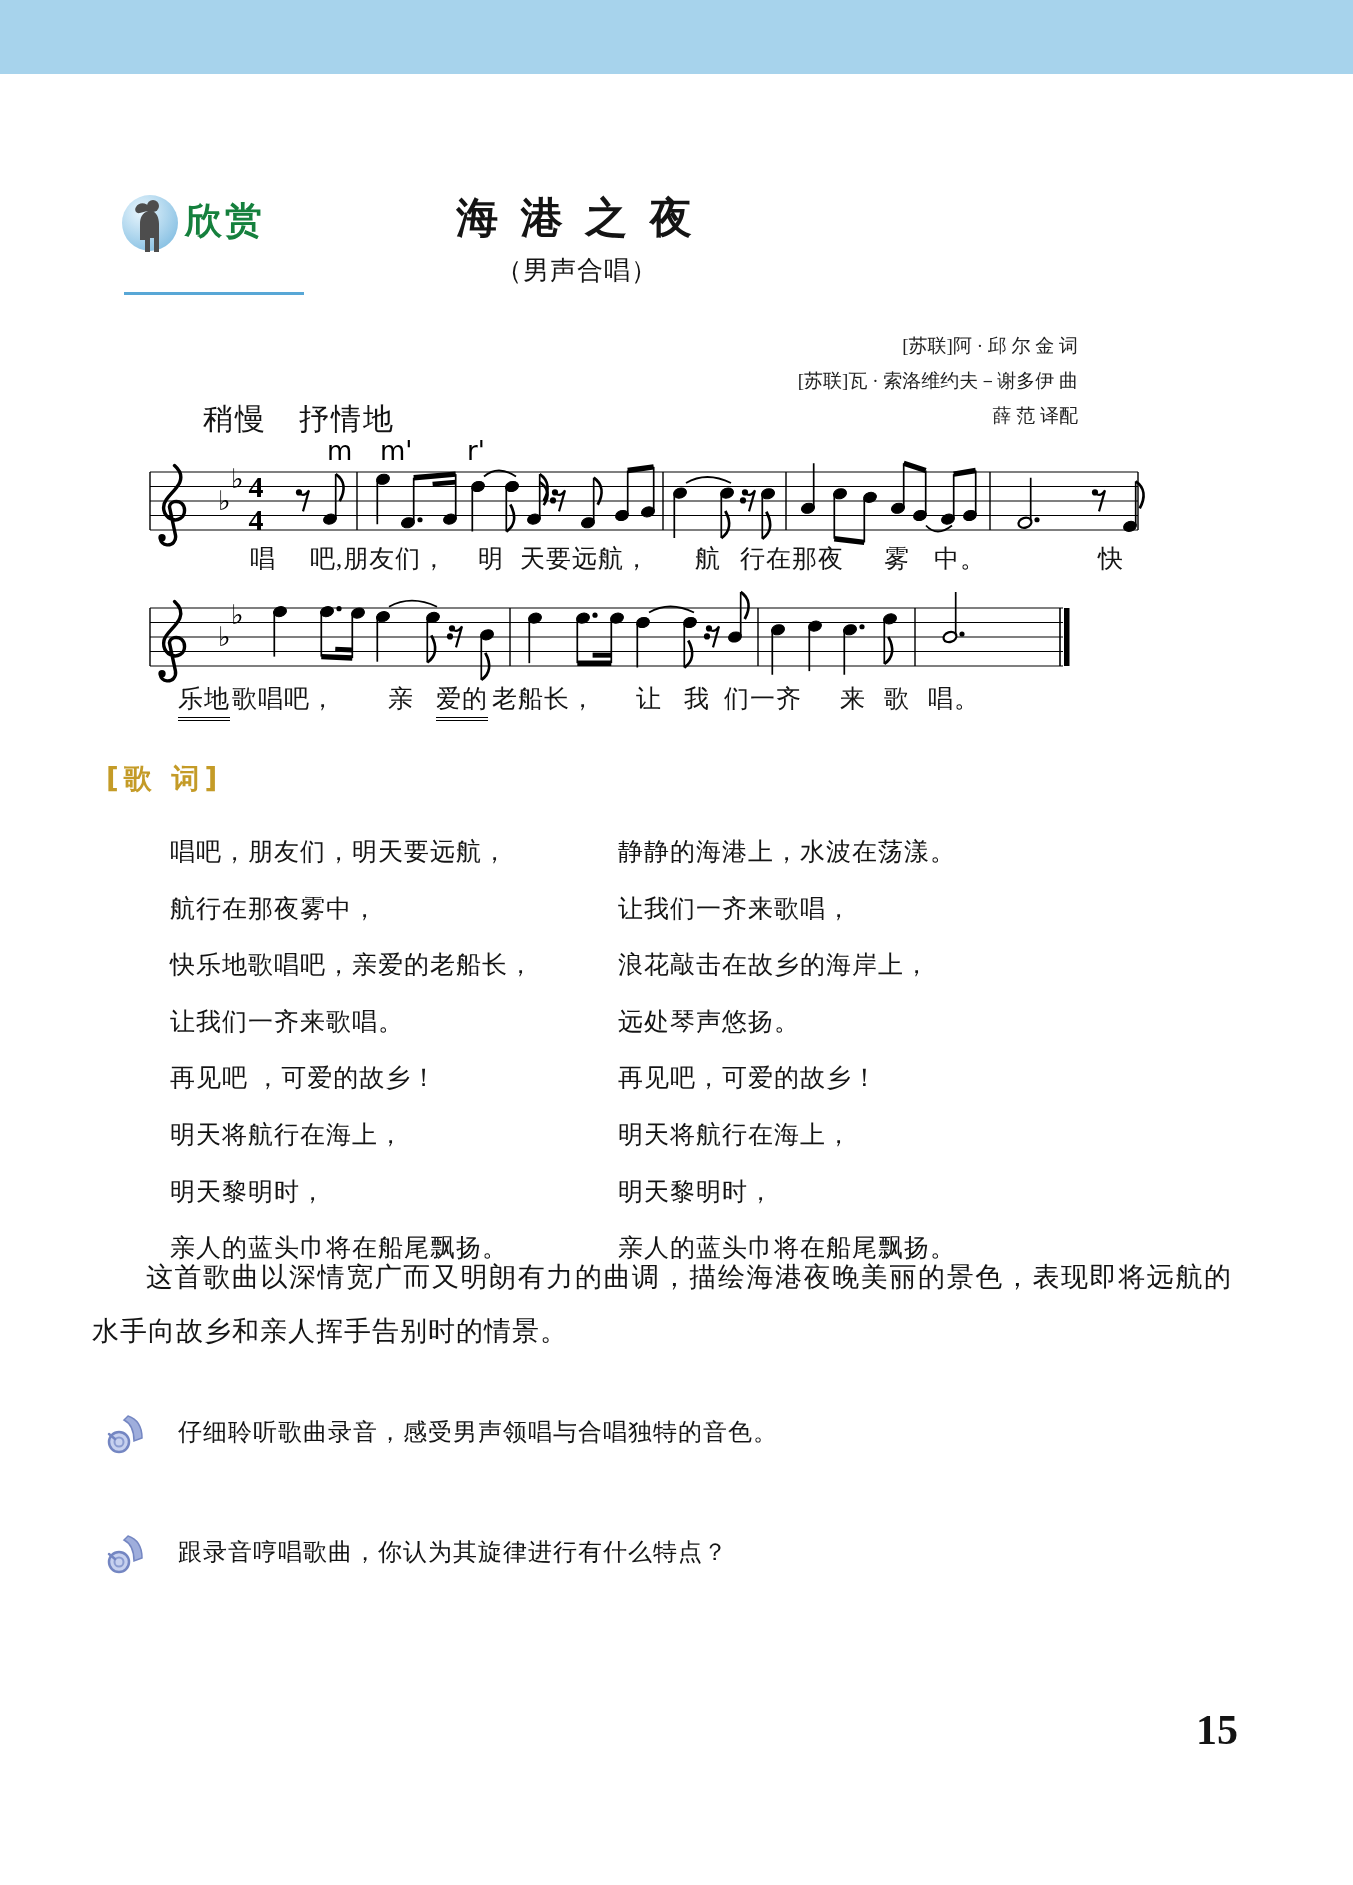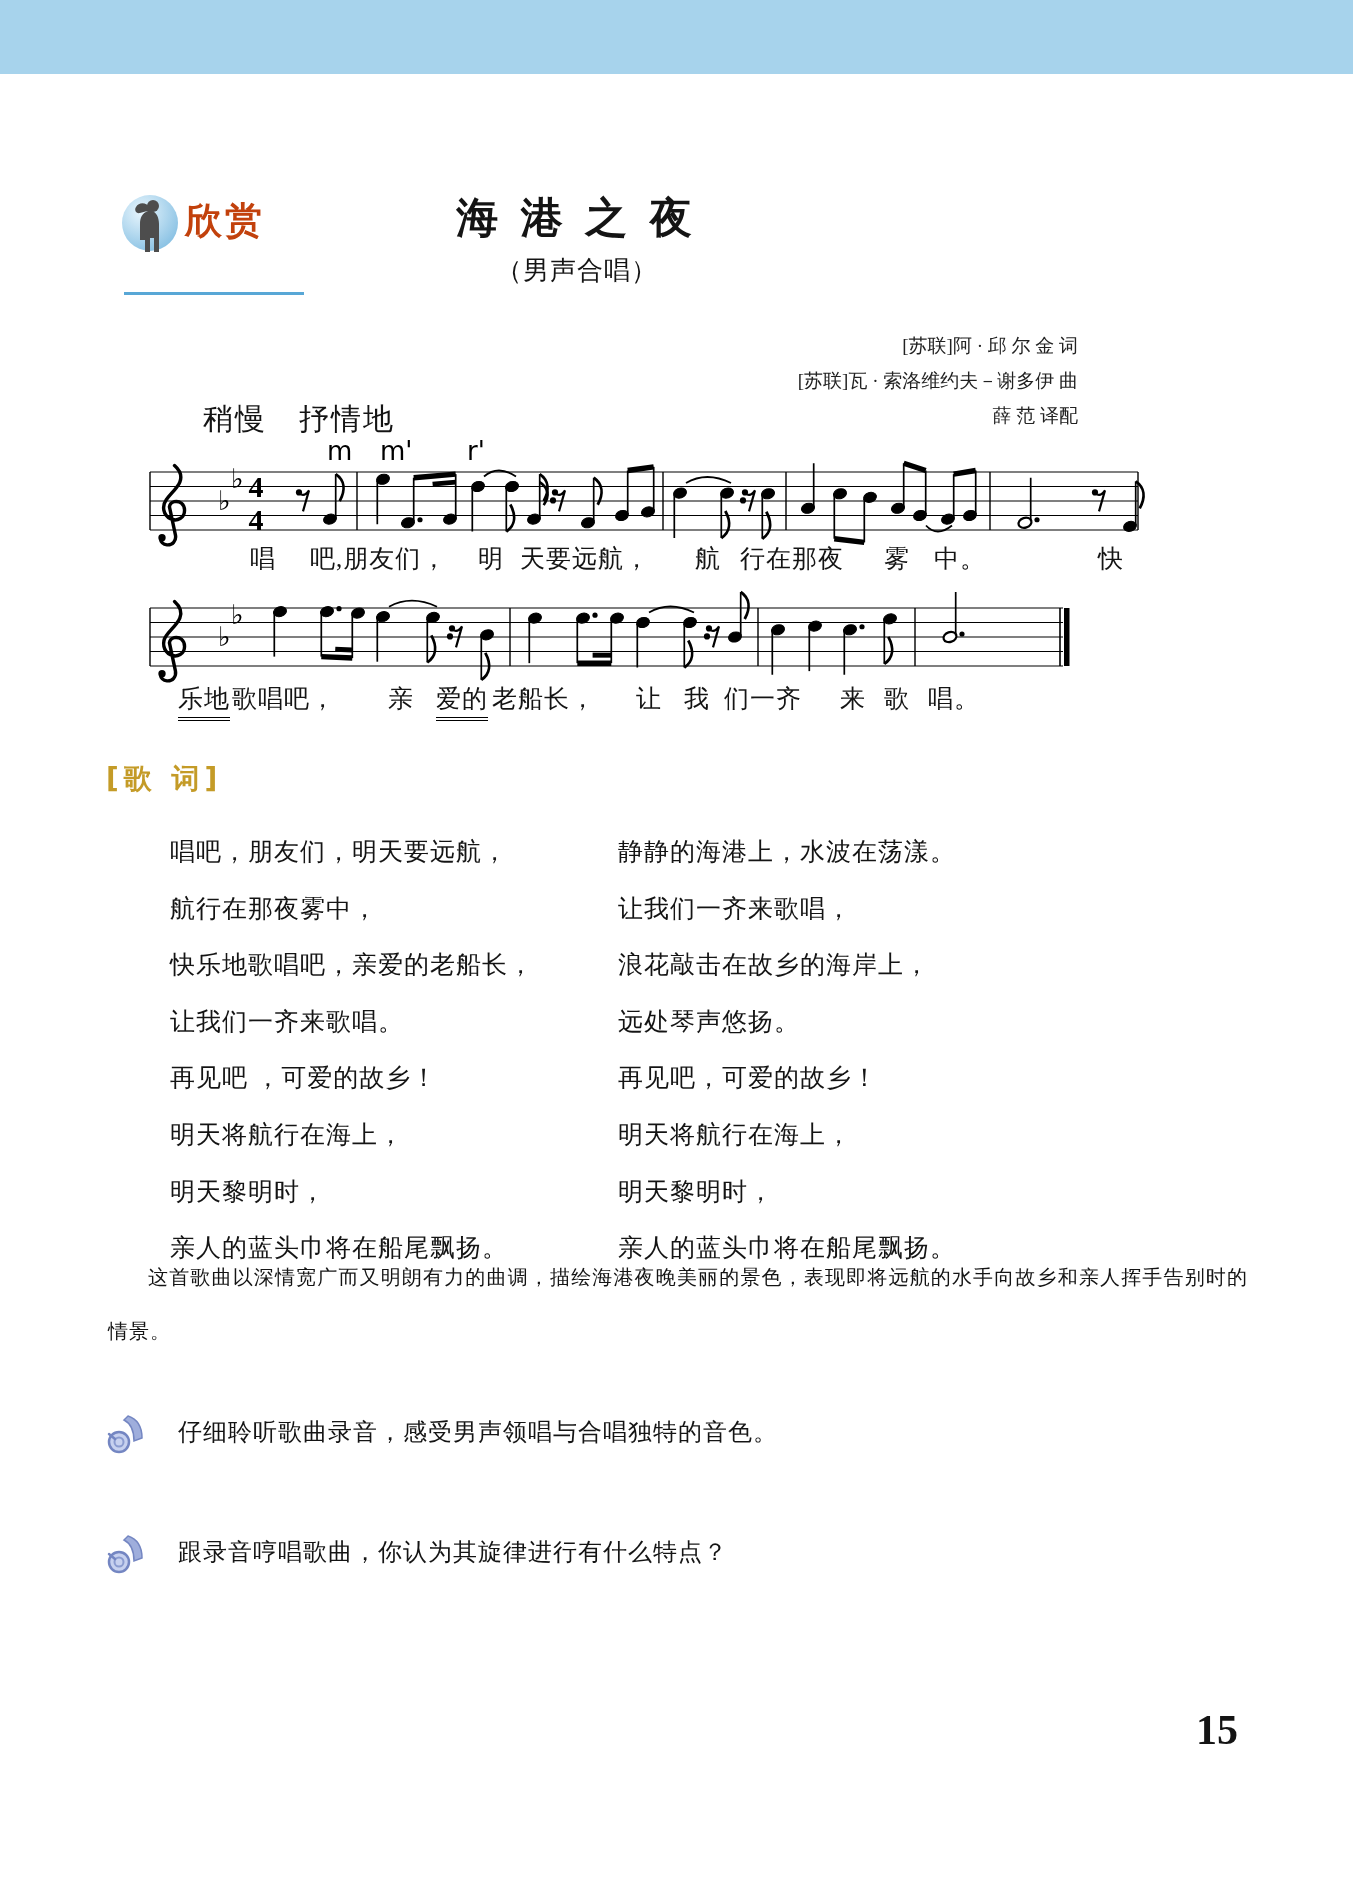--- a/index.html
+++ b/index.html
@@ -27,21 +27,21 @@
   .flat{font-family:"DejaVu Sans",sans-serif;font-size:27px;}
   .tsig{font-family:"Liberation Serif",serif;font-weight:bold;font-size:30px;}
   .solf{font-family:"DejaVu Sans",sans-serif;font-size:26px;}
   
   .lyrics-header{position:absolute;left:106px;top:760px;font-size:28px;font-weight:bold;
                  font-family:"DejaVu Sans",sans-serif;letter-spacing:5px;}
   .col{position:absolute;top:824px;font-size:25px;white-space:nowrap;}
   .col .ln{line-height:56.6px;height:56.6px;letter-spacing:1px;}
   .col-left{left:170px;}
   .col-right{left:618px;}
-  .desc{position:absolute;left:108px;top:1250px;width:1140px;font-size:20px;line-height:54px;
+  .desc{position:absolute;left:92px;top:1250px;width:1140px;font-size:27px;line-height:54px;
         text-indent:2em;text-align:justify;letter-spacing:1px;}
   .activity{position:absolute;left:104px;display:flex;align-items:flex-start;}
   .activity .txt{font-size:24px;line-height:40px;margin-left:32px;letter-spacing:1px;}
   .pagenum{position:absolute;left:1196px;top:1706px;font-size:42px;font-weight:bold;
            font-family:"Liberation Serif",serif;}
 </style>
 </head>
 <body>
 
 <div class="page">
@@ -55,21 +55,21 @@
         <stop offset="100%" stop-color="#83BEE2"></stop>
       </radialGradient>
     </defs>
     <circle cx="30" cy="29" r="28" fill="url(#gcirc)"></circle>
     <g fill="#4d4d4d">
       <circle cx="33" cy="12" r="6"></circle>
       <path d="M28 17 C22 19 20 24 20 30 L20 46 L25 46 L25 58 L30 58 L30 44 L34 44 L34 58 L39 58 L39 30 C39 23 36 18 32 17 Z"></path>
       <path d="M31 14 C26 8 19 8 16 13 C14 16 16 20 20 19 C23 18.4 26 16.5 29 17.5 Z"></path>
     </g>
   </svg>
-  <div class="sec-label" style="color: #c2410c;">欣赏</div>
+  <div class="sec-label" style="color: #15803d;">欣赏</div>
   <div class="sec-underline" style="background: rgb(88, 167, 214);"></div>
 
   <div class="title">海 港 之 夜</div>
   <div class="subtitle">（男声合唱）</div>
   <div class="credits">
     <div>[苏联]阿 · 邱 尔 金  词</div>
     <div>[苏联]瓦 · 索洛维约夫－谢多伊  曲</div>
     <div>薛    范  译配</div>
   </div>
   <div class="tempo">稍慢　抒情地</div>

